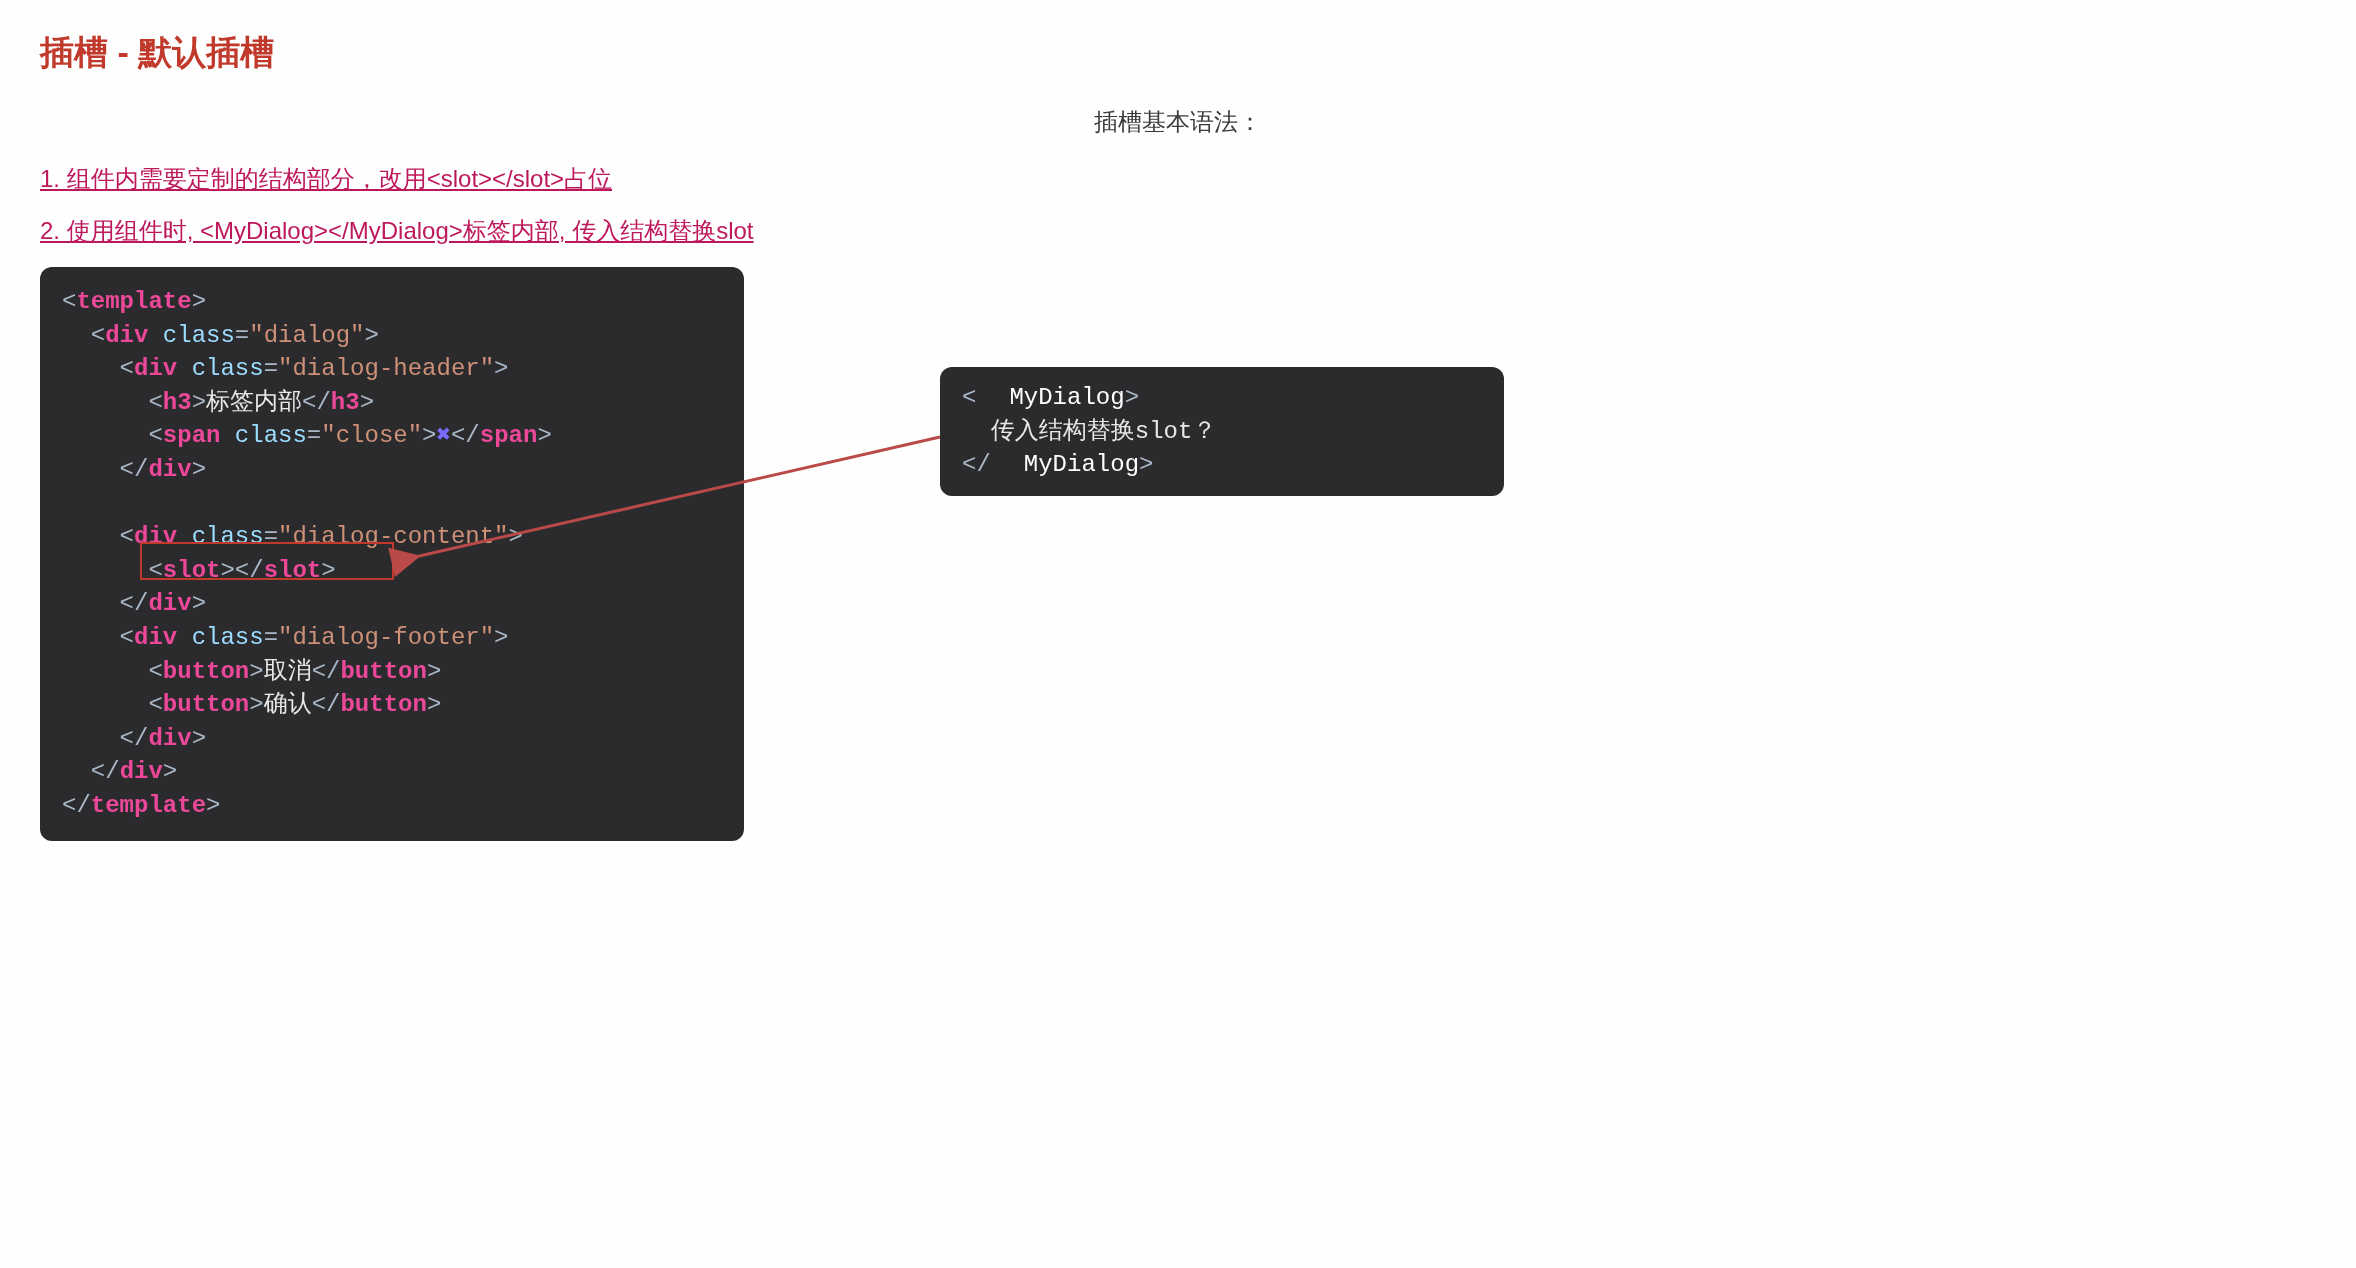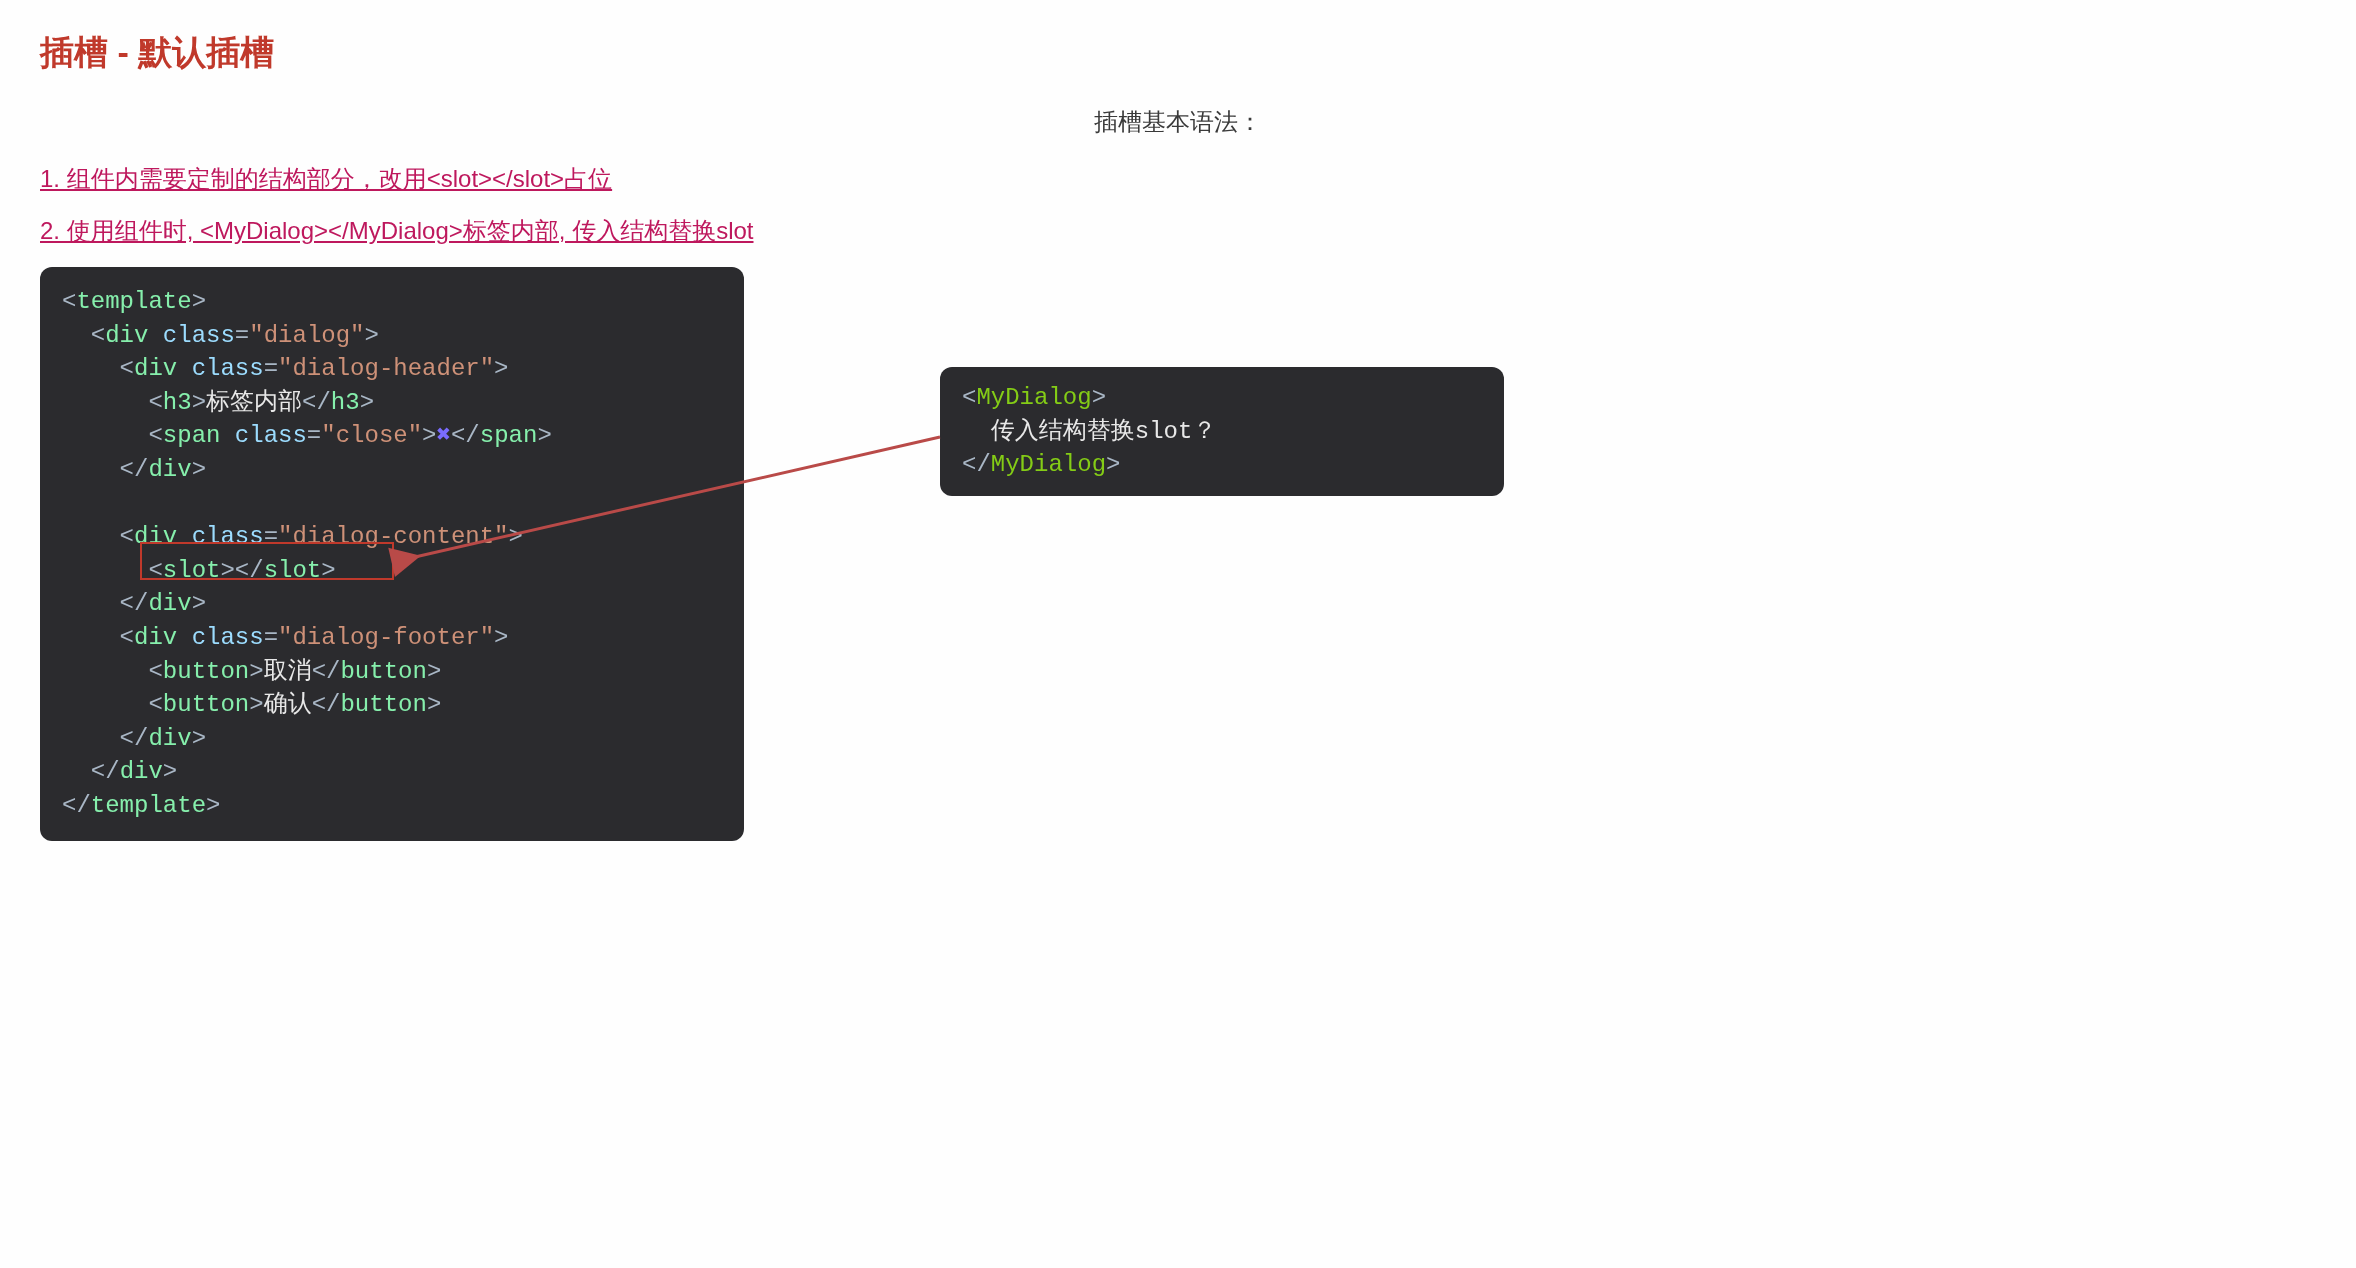--- a/index.html
+++ b/index.html
@@ -48,25 +48,25 @@
   }
   .codebox.right {
     position: absolute;
     left: 900px;
     top: 100px;
     width: 520px;
     padding: 14px 22px;
   }
   
   .p  { color: #a9b7c6; }         
-  .tg { color: #86efac; }         
+  .tg { color: #ec4899; font-weight: bold; }         
   .at { color: #9cdcfe; }         
   .st { color: #ce9178; }         
   .tx { color: #e8e8e8; }         
-  .cm { color: #84cc16; }         
+  .cm { color: #ffffff; margin-left: 33px; }         
   .close-x { color:#7a6cff; font-weight:700; }
 
   .highlight-box {
     position: absolute;
     border: 2px solid #c0392b;
     pointer-events: none;
   }
 
   svg.arrow {
     position: absolute;

